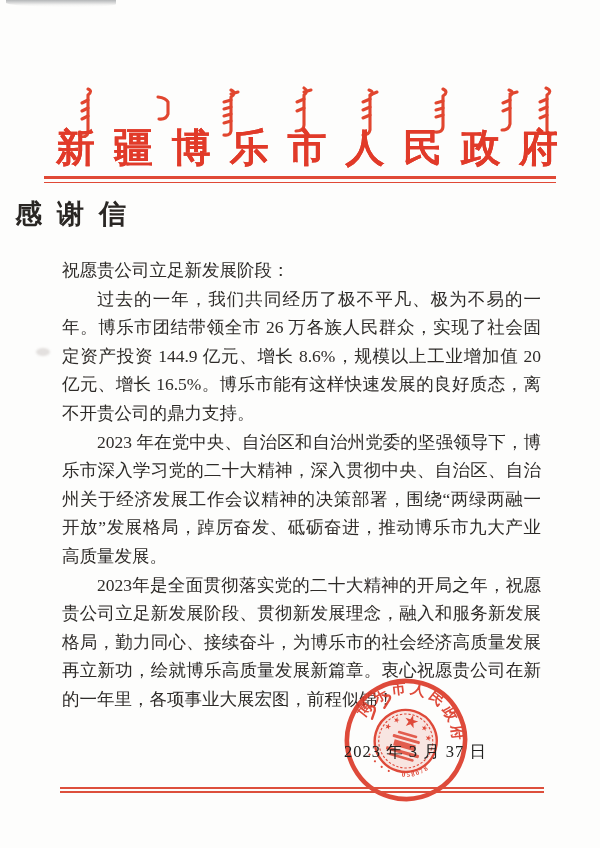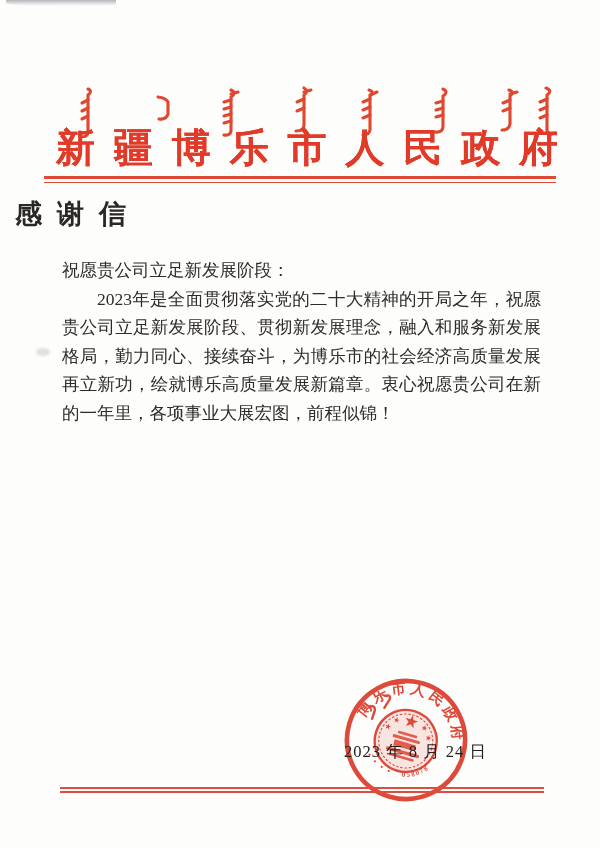--- a/index.html
+++ b/index.html
@@ -114,20 +114,22 @@
     <span>政</span>
     <span>府</span>
   </div>
 
 <div class="header-rule"></div>
 
 <div class="letter-title">感谢信</div>
 
 <div class="letter-body">
   <p>祝愿贵公司立足新发展阶段：</p>
+  <p class="indent">过去的一年，我们共同经历了极不平凡、极为不易的一年。博乐市团结带领全市 26 万各族人民群众，实现了社会固定资产投资 144.9 亿元、增长 8.6%，规模以上工业增加值 20 亿元、增长 16.5%。博乐市能有这样快速发展的良好质态，离不开贵公司的鼎力支持。</p>
+  <p class="indent">2023 年在党中央、自治区和自治州党委的坚强领导下，博乐市深入学习党的二十大精神，深入贯彻中央、自治区、自治州关于经济发展工作会议精神的决策部署，围绕“两绿两融一开放”发展格局，踔厉奋发、砥砺奋进，推动博乐市九大产业高质量发展。</p>
   <p class="indent">2023年是全面贯彻落实党的二十大精神的开局之年，祝愿贵公司立足新发展阶段、贯彻新发展理念，融入和服务新发展格局，勤力同心、接续奋斗，为博乐市的社会经济高质量发展再立新功，绘就博乐高质量发展新篇章。衷心祝愿贵公司在新的一年里，各项事业大展宏图，前程似锦！</p>
 </div>
 
 <svg class="seal" viewBox="0 0 130 130">
   <defs>
     <path id="sealArcTop" d="M 18,65 A 47,47 0 1 1 112,65" fill="none"></path>
     <path id="sealArcBottom" d="M 28,65 A 37,37 0 0 0 102,65" fill="none"></path>
     <polygon id="starShape" points="0,-7 1.57,-2.16 6.66,-2.16 2.54,0.83 4.11,5.66 0,2.67 -4.11,5.66 -2.54,0.83 -6.66,-2.16 -1.57,-2.16"></polygon>
   </defs>
   <g transform="rotate(16 65 65)">
@@ -164,15 +166,15 @@
       <circle cx="41" cy="94" r="1.1" fill="#dc3b2a"></circle>
       <circle cx="49" cy="97.5" r="1.1" fill="#dc3b2a"></circle>
       <circle cx="57" cy="99.5" r="1.1" fill="#dc3b2a"></circle>
       <text class="seal-text" font-size="7" letter-spacing="1.4">
         <textPath href="#sealArcBottom" startOffset="68%" text-anchor="middle">058078</textPath>
       </text>
     </g>
   </g>
 </svg>
 
-<div class="letter-date">2023 年 8 月 24 日</div>
+<div class="letter-date">2023 年 3 月 37 日</div>
 
 <div class="footer-rule"></div>
 
 </body></html>

